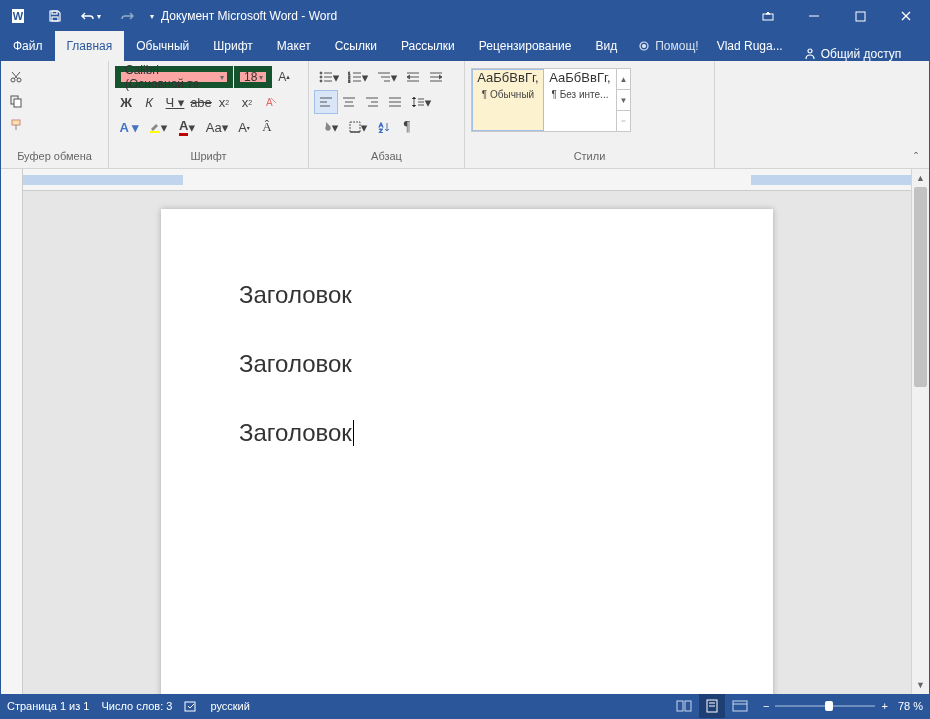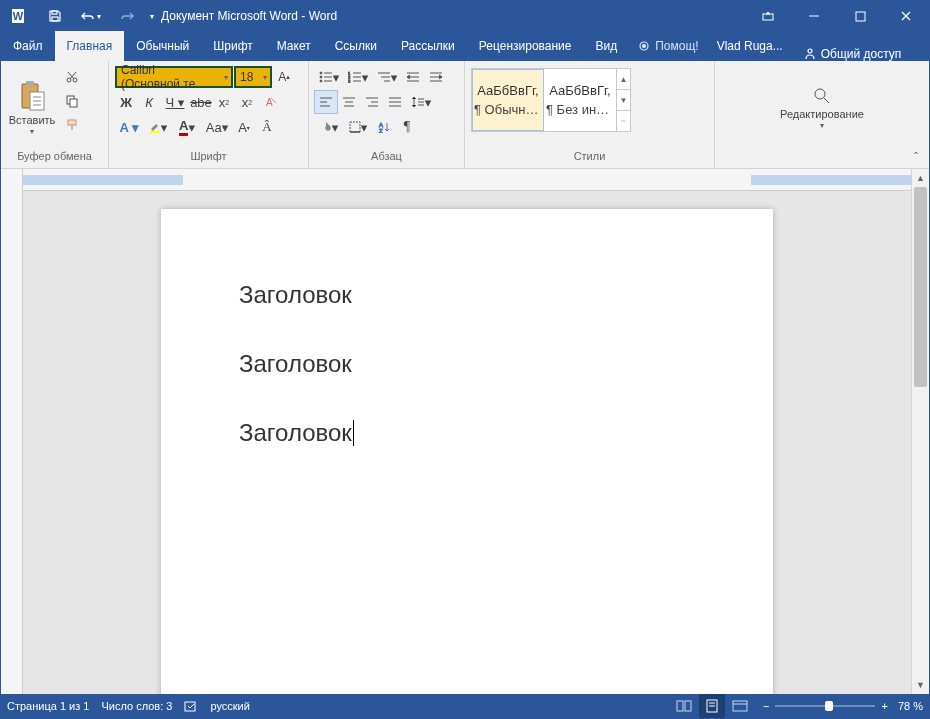--- a/index.html
+++ b/index.html
@@ -26,28 +26,28 @@
 .ribbon{height:108px;background:#f1f1f1;border-bottom:1px solid #d4d4d4;display:flex;position:relative}
 .ribbon-group{border-right:1px solid #d4d4d4;display:flex;flex-direction:column;padding:3px 4px 0}
 .group-body{flex:1;display:flex;gap:2px}
 .group-label{height:18px;font-size:11px;color:#666;text-align:center;position:relative}
 
 .big-btn{display:flex;flex-direction:column;align-items:center;justify-content:center;width:48px;height:86px;font-size:11px;color:#444;cursor:pointer;gap:2px}
 .small-col{display:flex;flex-direction:column;gap:2px;justify-content:flex-start;padding:2px 0}
 .small-btn{width:22px;height:22px;display:flex;align-items:center;justify-content:center;color:#444;cursor:pointer;font-size:13px}
 .row{display:flex;gap:1px;align-items:center}
 
-.font-combo{height:22px;border:2px solid #14532d;background:#eab308;font-size:12px;display:flex;align-items:center;padding:0 18px 0 4px;position:relative;color:#333}
+.font-combo{height:22px;border:6px solid #14532d;background:#fca5a5;font-size:12px;display:flex;align-items:center;padding:0 18px 0 4px;position:relative;color:#333}
 .font-combo::after{content:"▾";position:absolute;right:3px;font-size:8px;color:#666}
 .fc-name{width:118px}
 .fc-size{width:38px}
 
-.style-item{width:72px;height:62px;border:1px solid transparent;display:flex;flex-direction:column;align-items:center;justify-content:center;font-size:10px;color:#444;cursor:pointer;background:#fff}
+.style-item{width:72px;height:62px;border:1px solid transparent;display:flex;flex-direction:column;align-items:center;font-size:10px;color:#444;cursor:pointer;background:#fff}
 .style-sample{font-size:13px;color:#333;margin-bottom:4px}
-.style-name{font-size:13px;white-space:nowrap;overflow:hidden;text-overflow:ellipsis;max-width:68px}
+.style-name{font-size:10px;white-space:nowrap;overflow:hidden;text-overflow:ellipsis;max-width:68px}
 .style-item.sel{border:1px solid #a3c0e8;background:#fdf2d0}
 .styles-wrap{display:flex;border:1px solid #c8c8c8;background:#fff;position:relative;height:64px}
 .styles-scroll{display:flex;flex-direction:column;width:14px;border-left:1px solid #c8c8c8}
 .ss-btn{flex:1;display:flex;align-items:center;justify-content:center;font-size:8px;color:#666;border-bottom:1px solid #c8c8c8}
 .ss-btn:last-child{border-bottom:none}
 
 .ribbon-collapse{position:absolute;right:4px;bottom:2px;width:18px;height:16px;display:flex;align-items:center;justify-content:center;color:#666;font-size:12px}
 
 
 .workspace{flex:1;display:flex;background:#e6e6e6;overflow:hidden;position:relative}
@@ -162,32 +162,20 @@
           <path d="M3 12c0-2.5 1.8-4 4-4s4 1.5 4 4"></path>
         </svg>
         <span>Общий доступ</span>
       </div>
   </div>
 
   <div class="ribbon">
 
     <div class="ribbon-group" style="width:108px">
       <div class="group-body">
-        <div class="big-btn" style="width:54px">
-          <svg width="28" height="32" viewBox="0 0 28 32">
-              <rect x="4" y="4" width="16" height="24" fill="#d9a85e" stroke="#8a6a30" rx="1"></rect>
-              <rect x="8" y="1" width="8" height="5" fill="#aaa" rx="1"></rect>
-              <rect x="12" y="12" width="14" height="18" fill="#fff" stroke="#888"></rect>
-              <line x1="15" y1="17" x2="23" y2="17" stroke="#888"></line>
-              <line x1="15" y1="21" x2="23" y2="21" stroke="#888"></line>
-              <line x1="15" y1="25" x2="23" y2="25" stroke="#888"></line>
-            </svg>
-          <span>Вставить</span>
-          <span style="font-size:7px;color:#666">▼</span>
-        </div>
         <div class="small-col">
           <div class="small-btn">
               <svg width="14" height="14" viewBox="0 0 14 14" fill="none" stroke="#555" stroke-width="1">
                 <circle cx="4" cy="10" r="2"></circle>
                 <circle cx="10" cy="10" r="2"></circle>
                 <path d="M5 9L11 2M9 9L3 2"></path>
               </svg>
             </div>
           <div class="small-btn">
               <svg width="14" height="14" viewBox="0 0 14 14" fill="none" stroke="#555">
@@ -354,33 +342,20 @@
           <div class="styles-scroll">
             <div class="ss-btn">▲</div>
             <div class="ss-btn">▼</div>
             <div class="ss-btn">⎯</div>
           </div>
         </div>
       </div>
       <div class="group-label">Стили</div>
     </div>
 
-    <div class="ribbon-group" style="flex:1;border-right:none">
-      <div class="group-body" style="justify-content:center">
-        <div class="big-btn" style="width:100px">
-          <svg width="20" height="20" viewBox="0 0 20 20" fill="none" stroke="#555">
-              <circle cx="8" cy="8" r="5"></circle>
-              <line x1="12" y1="12" x2="17" y2="17"></line>
-            </svg>
-          <span>Редактирование</span>
-          <span style="font-size:7px;color:#666">▼</span>
-        </div>
-      </div>
-      <div class="group-label"></div>
-    </div>
 
     <div class="ribbon-collapse">ˆ</div>
   </div>
 
   <div class="workspace">
     <div class="vruler"></div>
     <div class="content">
       <div class="hruler">
         <div class="margin" style="left:0;width:160px"></div>
         <div class="margin" style="right:0;width:160px"></div>

